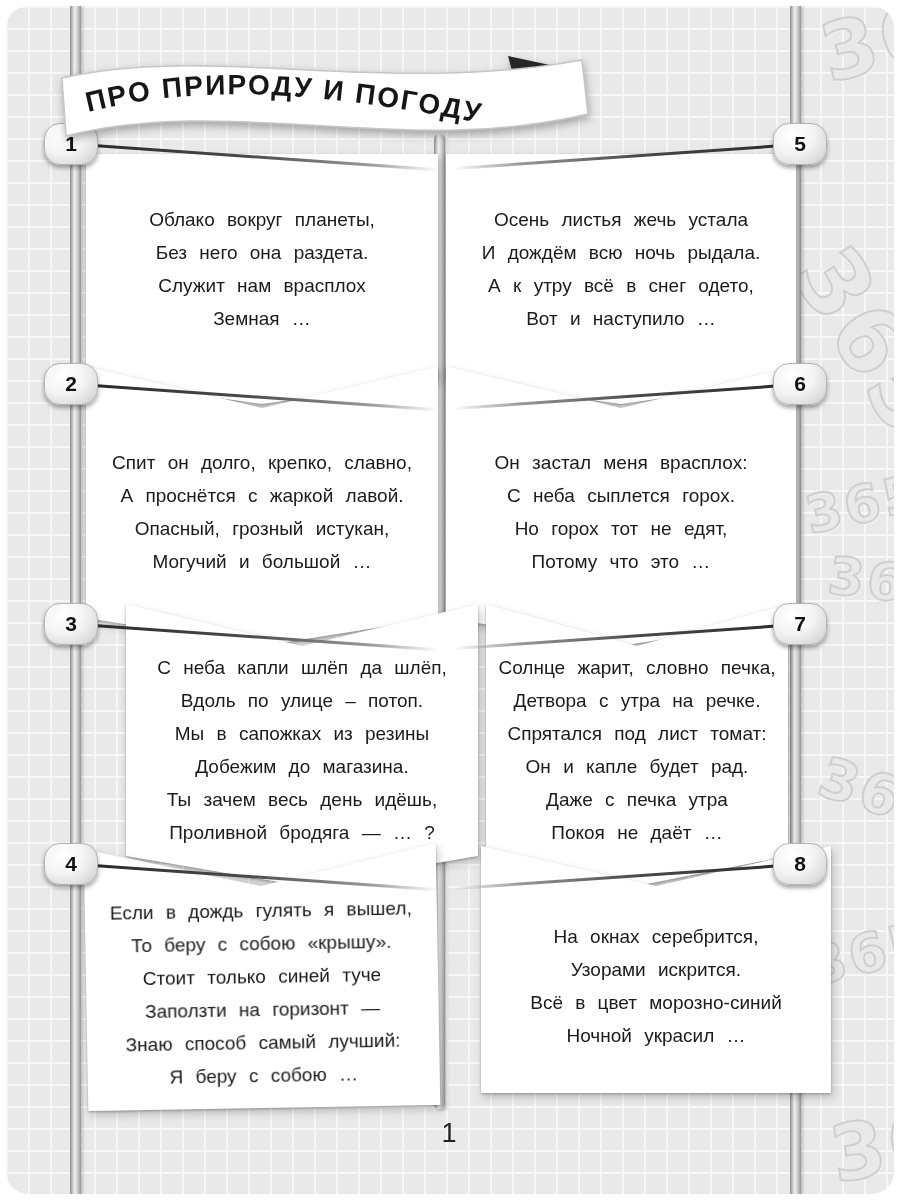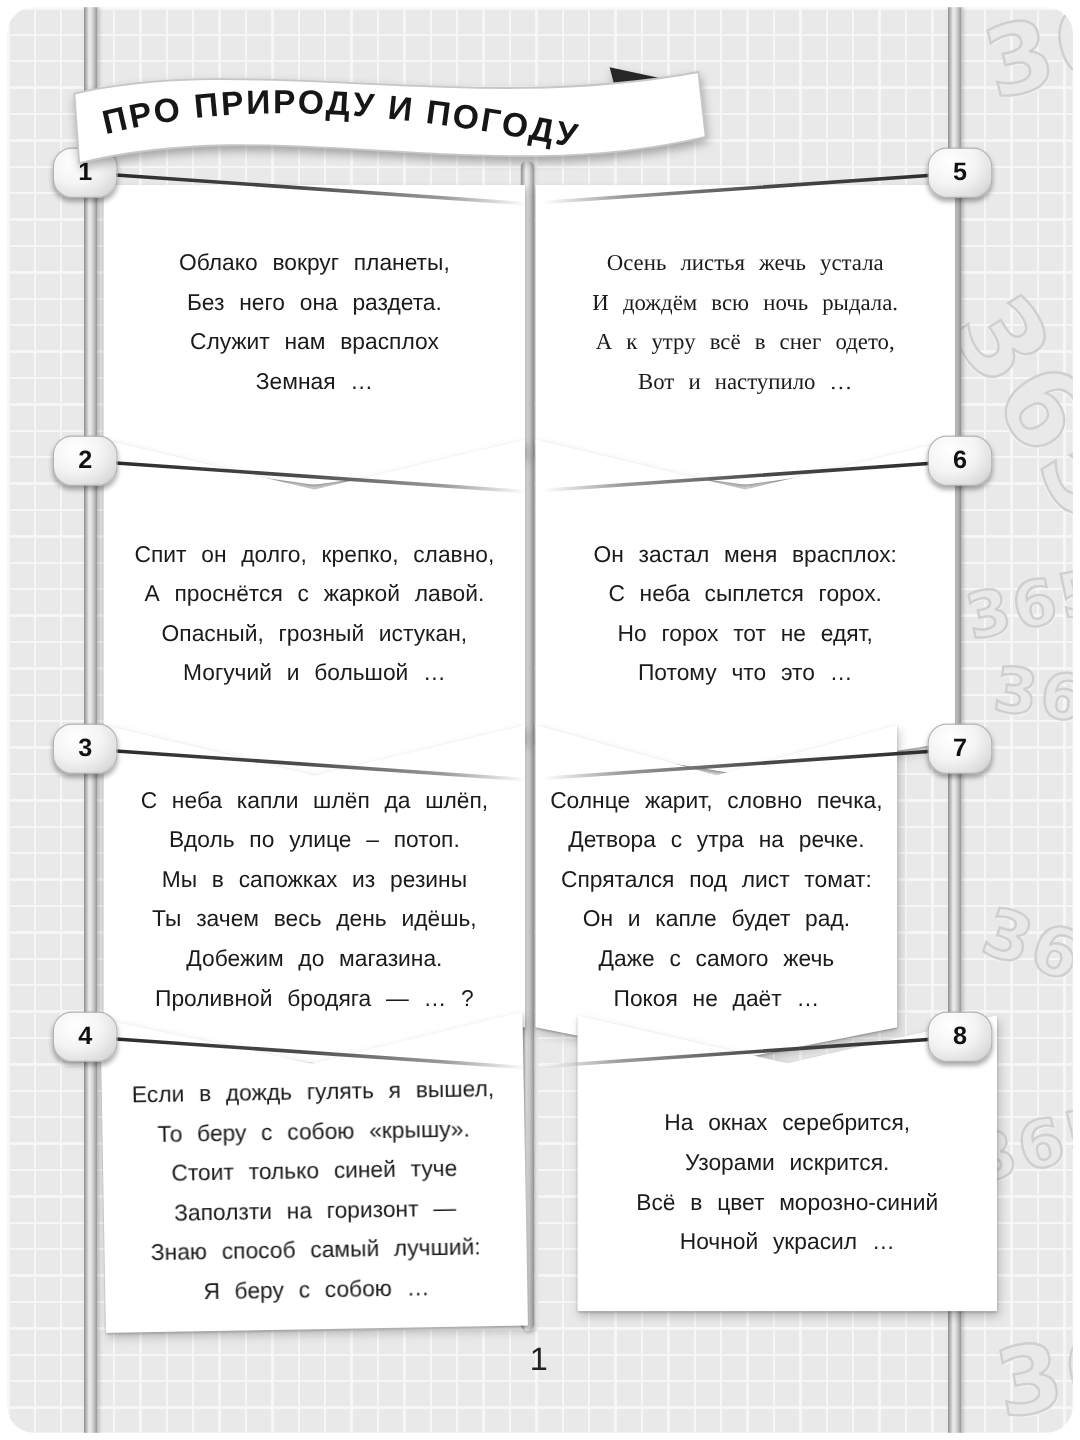--- a/index.html
+++ b/index.html
@@ -34,25 +34,25 @@
   .card{width:100%;height:100%;background:#ffffff;box-sizing:border-box;
     display:flex;flex-direction:column;justify-content:center;align-items:center;}
   .card-text{display:flex;flex-direction:column;justify-content:center;align-items:center;}
   .line{font-size:19px;line-height:33px;word-spacing:7px;color:#1b1b1b;
     text-align:center;white-space:nowrap;}
   .shape-row1{clip-path:polygon(0 0,100% 0,100% calc(100% - 24px),50% 100%,0 calc(100% - 24px));
     padding:10px 10px 30px;}
   .shape-row2{clip-path:polygon(0 0,50% 42px,100% 0,100% calc(100% - 28px),50% 100%,0 calc(100% - 28px));
     padding:46px 22px 34px;}
   .shape-row3{clip-path:polygon(0 0,50% 42px,100% 0,100% calc(100% - 30px),50% 100%,0 calc(100% - 30px));
-    padding:46px 10px 36px;}
+    padding:46px 10px 36px;margin-left:40px;}
   .shape-row4{clip-path:polygon(0 0,50% 40px,100% 0,100% 100%,0 100%);
     padding:44px 10px 12px;}
   #card1{left:80px;top:148px;width:352px;height:250px;}
-  #card5{left:440px;top:148px;width:350px;height:250px;font-family:Liberation Serif, serif;}
+  #card5{left:440px;top:148px;width:350px;height:250px;}
   #card2{left:80px;top:360px;width:352px;height:280px;}
   #card6{left:440px;top:360px;width:350px;height:280px;}
   #card3{left:80px;top:598px;width:352px;height:282px;}
   #card7{left:440px;top:598px;width:302px;height:282px;}
   #card4{left:80px;top:840px;width:352px;height:262px;transform:rotate(-1deg);}
   #card8{left:440px;top:840px;width:350px;height:247px;margin-left:35px;}
   
   .string{position:absolute;height:3px;z-index:30;border-radius:2px;}
   .string.l{left:86px;width:348px;transform-origin:left center;transform:rotate(4deg);
     background:linear-gradient(to right,#2b2b2b,#4a4a4a 45%,#9a9a9a 80%,rgba(160,160,160,0));}
@@ -132,34 +132,34 @@
           <div class="line">Потому что это …</div>
         </div>
       </div>
   </div>
   <div class="card-wrap" id="card3">
     <div class="card shape-row3">
         <div class="card-text">
           <div class="line">С неба капли шлёп да шлёп,</div>
           <div class="line">Вдоль по улице – потоп.</div>
           <div class="line">Мы в сапожках из резины</div>
+          <div class="line">Добежим до магазина.</div>
           <div class="line">Ты зачем весь день идёшь,</div>
-          <div class="line">Добежим до магазина.</div>
           <div class="line">Проливной бродяга — … ?</div>
         </div>
       </div>
   </div>
   <div class="card-wrap" id="card7">
     <div class="card shape-row3">
         <div class="card-text">
           <div class="line">Солнце жарит, словно печка,</div>
           <div class="line">Детвора с утра на речке.</div>
           <div class="line">Спрятался под лист томат:</div>
           <div class="line">Он и капле будет рад.</div>
-          <div class="line">Даже с самого жечь</div>
+          <div class="line">Даже с печка утра</div>
           <div class="line">Покоя не даёт …</div>
         </div>
       </div>
   </div>
   <div class="card-wrap" id="card4">
     <div class="card shape-row4">
         <div class="card-text">
           <div class="line">Если в дождь гулять я вышел,</div>
           <div class="line">То беру с собою «крышу».</div>
           <div class="line">Стоит только синей туче</div>

